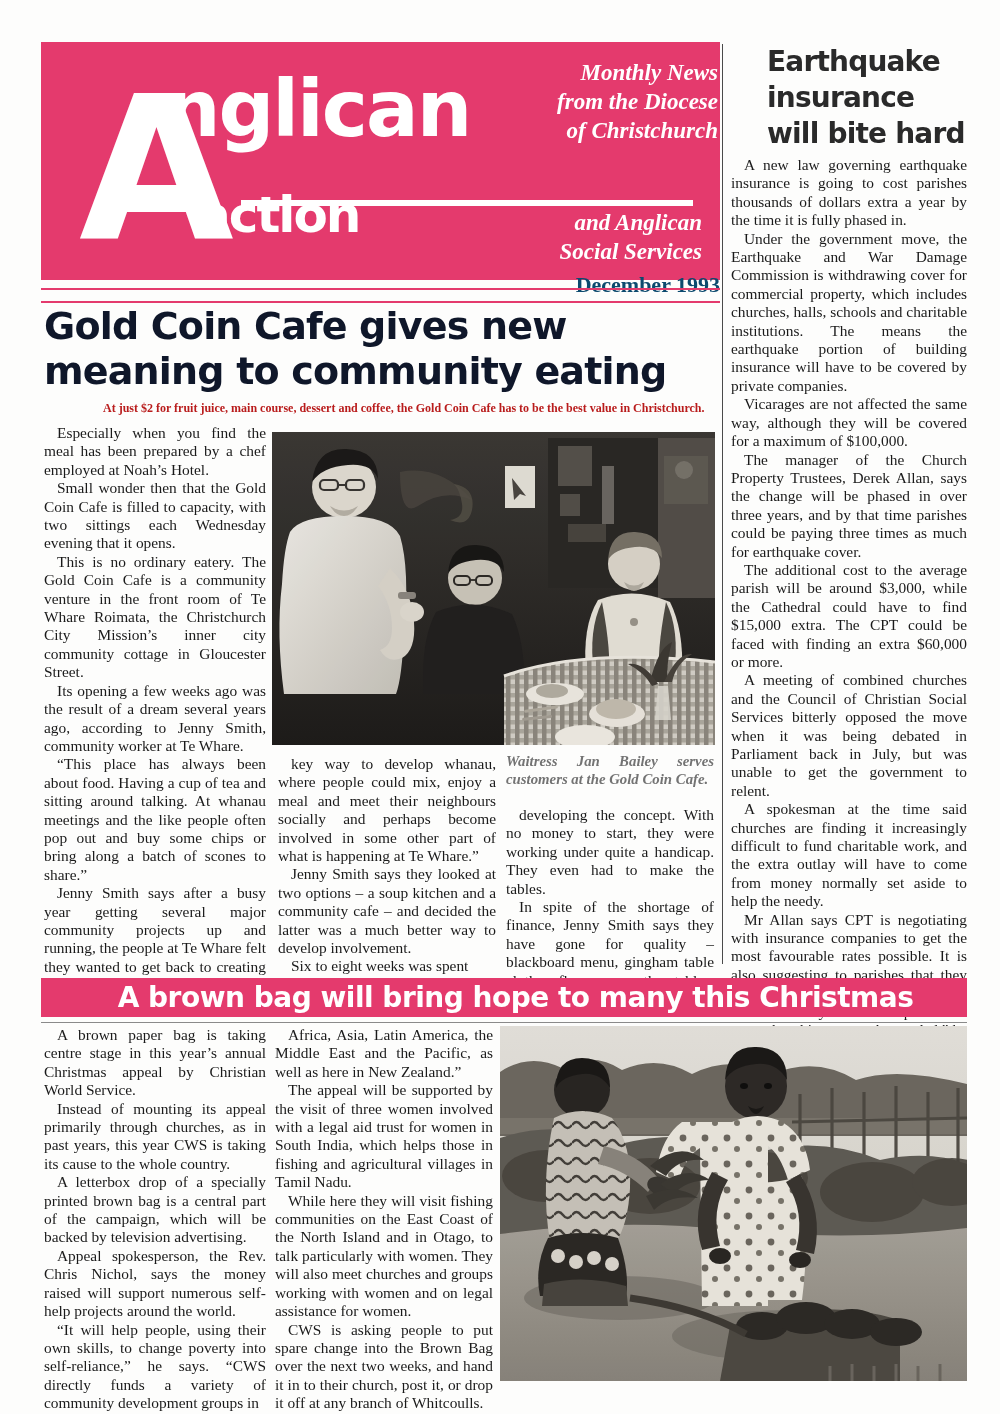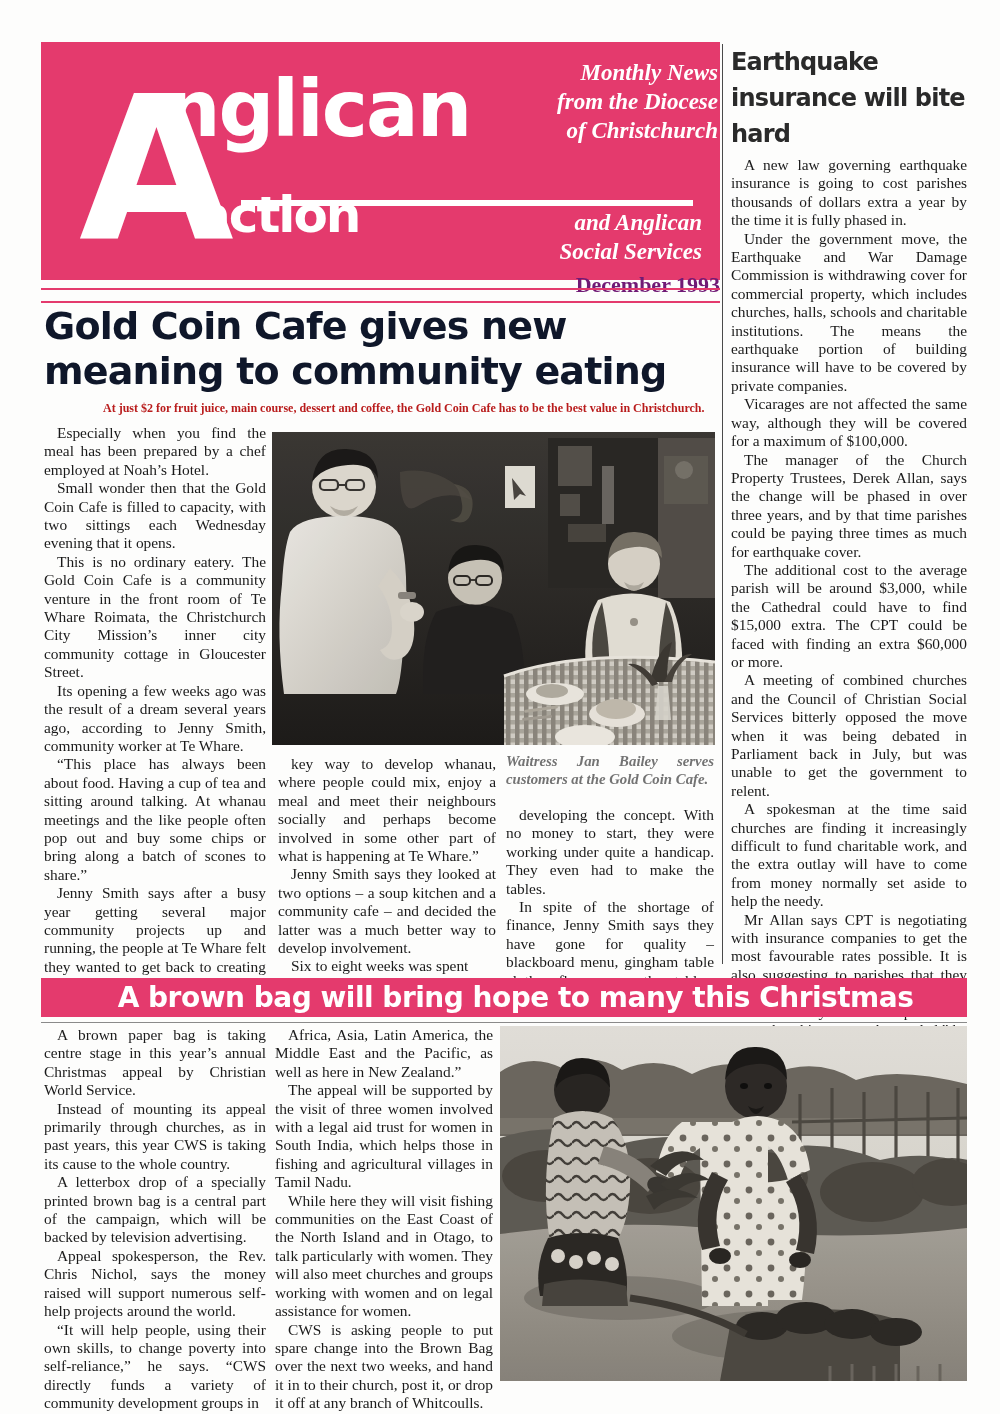--- a/index.html
+++ b/index.html
@@ -107,25 +107,26 @@
   }
   .right-col-rule {
     position: absolute;
     left: 722px; top: 44px;
     width: 1px; height: 920px;
     background: #4a4a4a;
   }
   .eq-head {
     font-family: "DejaVu Sans", sans-serif;
     font-weight: 700;
-    font-size: 24px;
+    font-size: 28px;
     line-height: 36px;
     color: #2a2a2a;
     letter-spacing: -0.8px;
     margin-bottom: 4px;
+    margin-left: 36px;
   }
   .body-text p {
     font-family: "Liberation Serif", serif;
     font-size: 15.4px;
     line-height: 18.4px;
     color: #1a1a1a;
     text-align: justify;
     text-indent: 13px;
     -webkit-hyphens: auto;
     hyphens: auto;
@@ -139,21 +140,21 @@
     background: #e43a6d;
   }
   .date-line {
     position: absolute;
     left: 41px; top: 272px;
     width: 679px;
     text-align: right;
     font-family: "Liberation Serif", serif;
     font-weight: 700;
     font-size: 22px;
-    color: #701a75;
+    color: #0c4a6e;
   }
   .date-rule-bot {
     position: absolute;
     left: 41px; top: 301px;
     width: 679px; height: 2px;
     background: #e43a6d;
   }
 
   
   .main-head {

